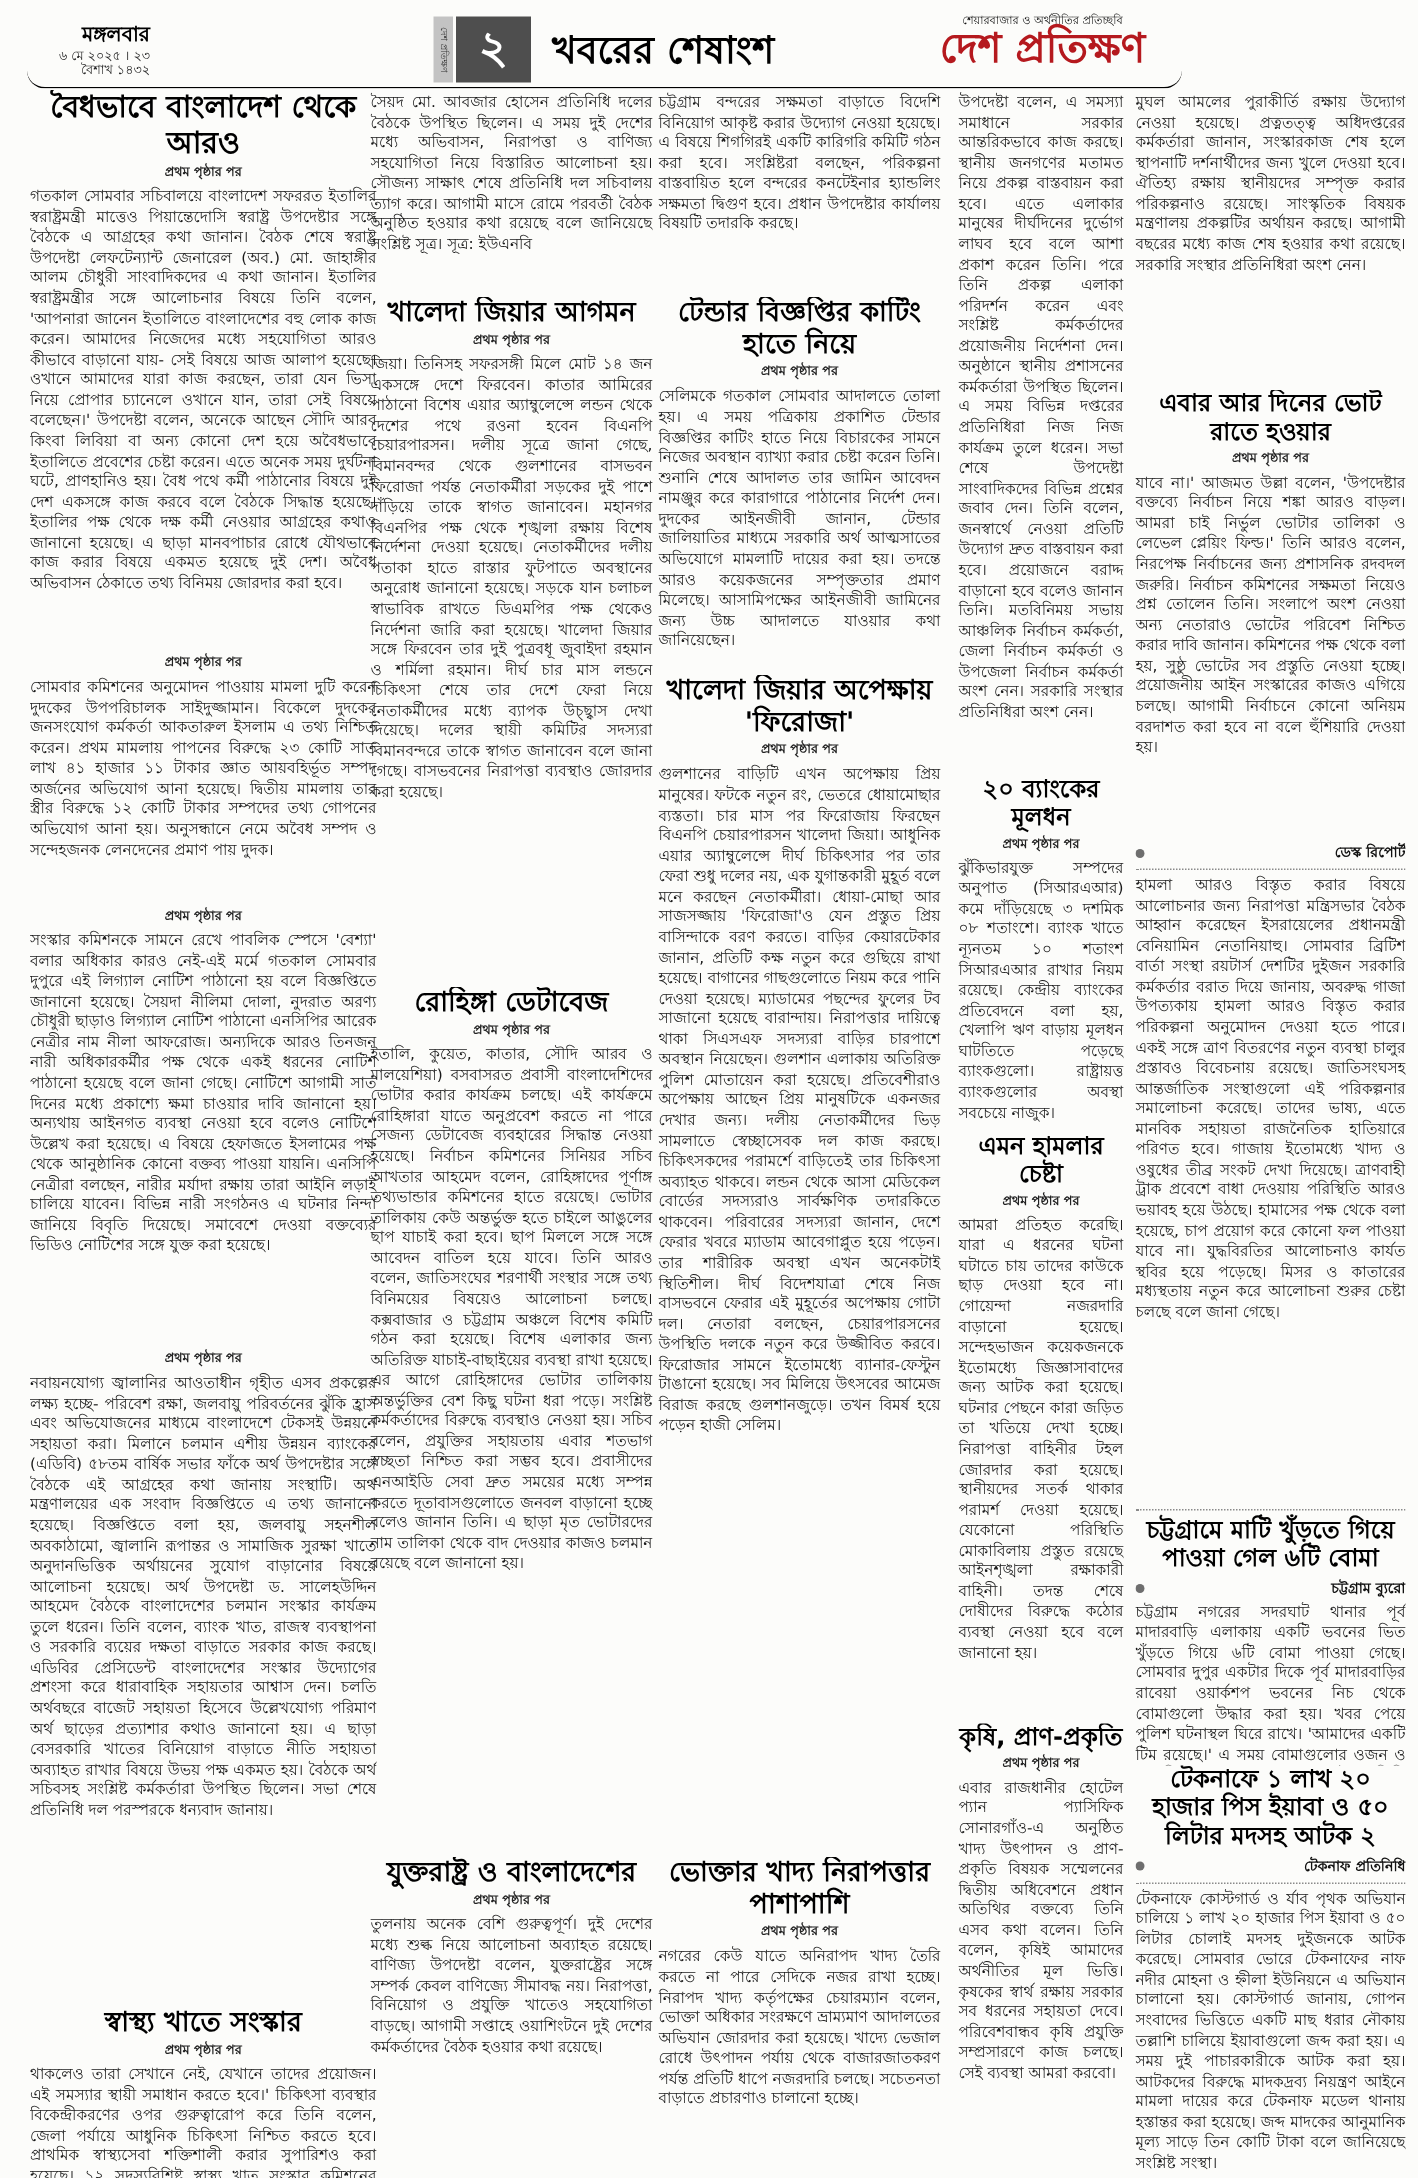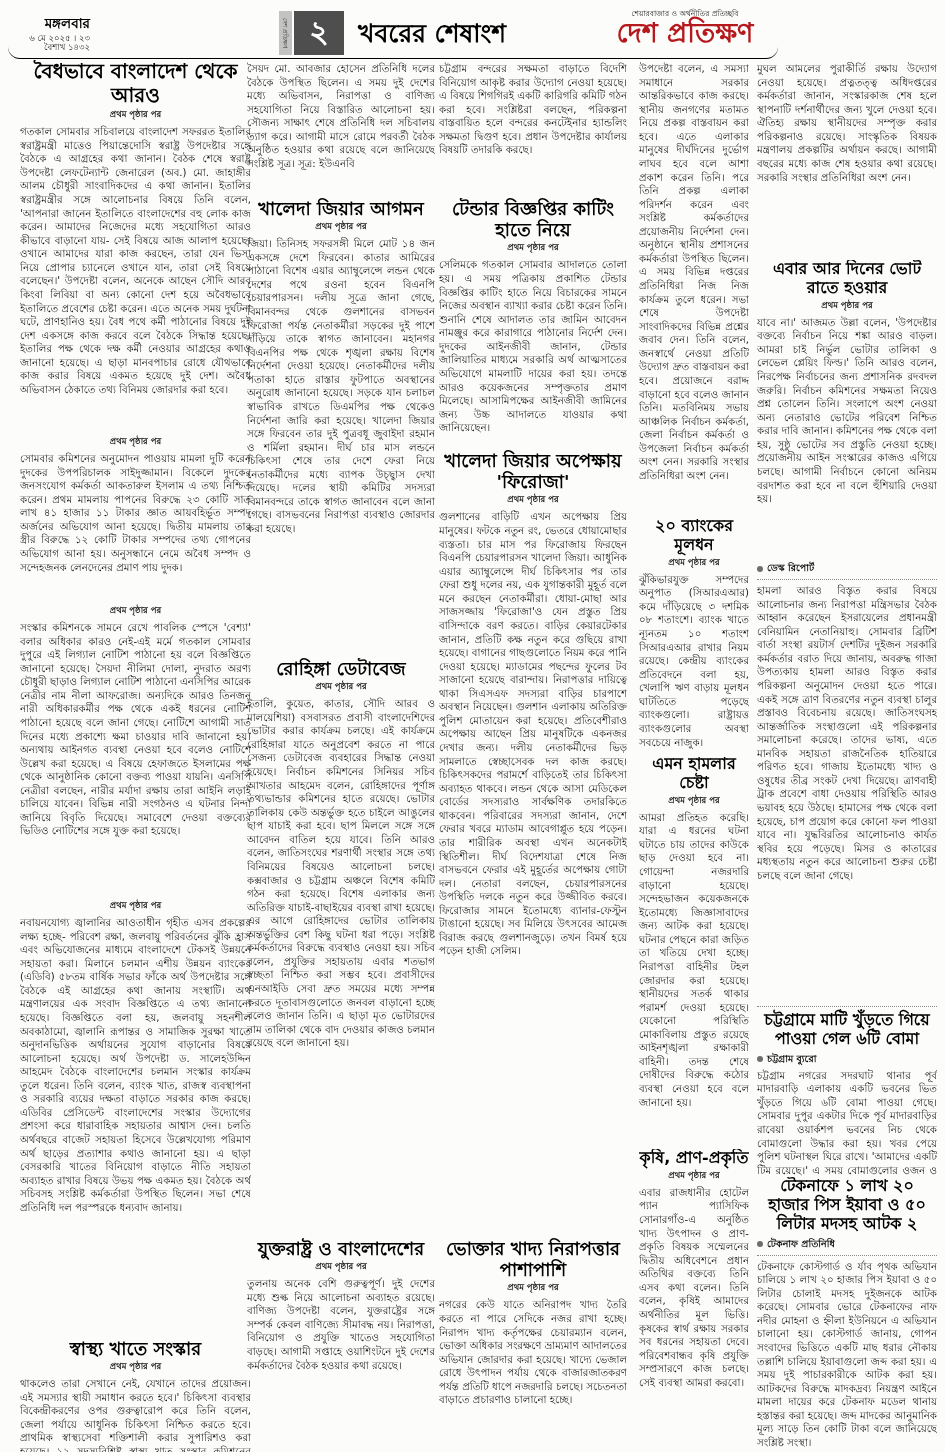--- a/index.html
+++ b/index.html
@@ -3,21 +3,21 @@
 <meta charset="utf-8">
 <style>
   html,body{margin:0;padding:0;}
   body{
     width:945px;height:1452px;position:relative;overflow:hidden;
     background:#fcfcfa;color:#161616;
     font-family:"DejaVu Sans","Liberation Sans",sans-serif;
     -webkit-font-smoothing:antialiased;
   }
   
-  .masthead{position:absolute;left:8px;top:0;width:770px;height:58px;border-bottom:1.5px solid #000;border-radius:12px;}
+  .masthead{position:absolute;left:18px;top:0;width:770px;height:58px;border-bottom:1.5px solid #000;border-radius:12px;}
   .dateblock{position:absolute;right:688px;top:16px;text-align:right;line-height:1.15;}
   .weekday{font-weight:bold;font-size:13.5px;color:#000;}
   .dateline{font-size:8.5px;color:#222;margin-top:2px;}
   .pgstrip{position:absolute;left:271px;top:11px;width:13px;height:44px;background:#c3c3c3;
     writing-mode:vertical-rl;text-orientation:mixed;font-size:6px;color:#333;
     display:flex;align-items:center;justify-content:center;overflow:hidden;}
   .pgbox{position:absolute;left:286px;top:11px;width:50px;height:44px;background:#4e4e4e;
     color:#fff;font-size:30px;font-weight:bold;display:flex;align-items:center;justify-content:center;}
   .section-title{position:absolute;left:350px;top:14px;font-size:25px;font-weight:bold;color:#000;letter-spacing:0;}
   .logo{position:absolute;right:8px;top:10px;width:170px;text-align:center;line-height:1.05;}
@@ -30,21 +30,21 @@
   #col3{left:439px;width:188px;}
   #col4{left:639px;width:110px;}
   #col5{left:757px;width:180px;}
   .story{overflow:hidden;position:relative;}
   .hl{margin:0 0 1px 0;text-align:center;font-weight:bold;color:#000;line-height:1.18;}
   .hl-xl{font-size:20px;}
   .hl-lg{font-size:18px;}
   .hl-md{font-size:16px;}
   .cont{text-align:center;font-size:8.5px;font-weight:bold;color:#222;margin:1px 0 3px 0;}
   .body{margin:0;font-size:10.2px;line-height:1.33;text-align:justify;color:#191919;}
-  .byline{display:flex;align-items:center;gap:4px;font-size:9.5px;font-weight:bold;color:#111;margin:3px 0 2px 0;}
+  .byline{display:flex;align-items:center;gap:4px;font-size:9.5px;font-weight:bold;color:#111;margin:3px 0 2px 0;justify-content:space-between;}
   .bdot{width:6px;height:6px;border-radius:50%;background:#6e6e6e;flex:0 0 auto;}
   .dotsep{border:0;border-top:1px dotted #8a8a8a;margin:3px 0 4px 0;}
   .gap-top{margin-top:2px;}
 </style>
 </head>
 <body>
 
 <header class="masthead">
   <div class="dateblock">
     <div class="weekday">মঙ্গলবার</div>

